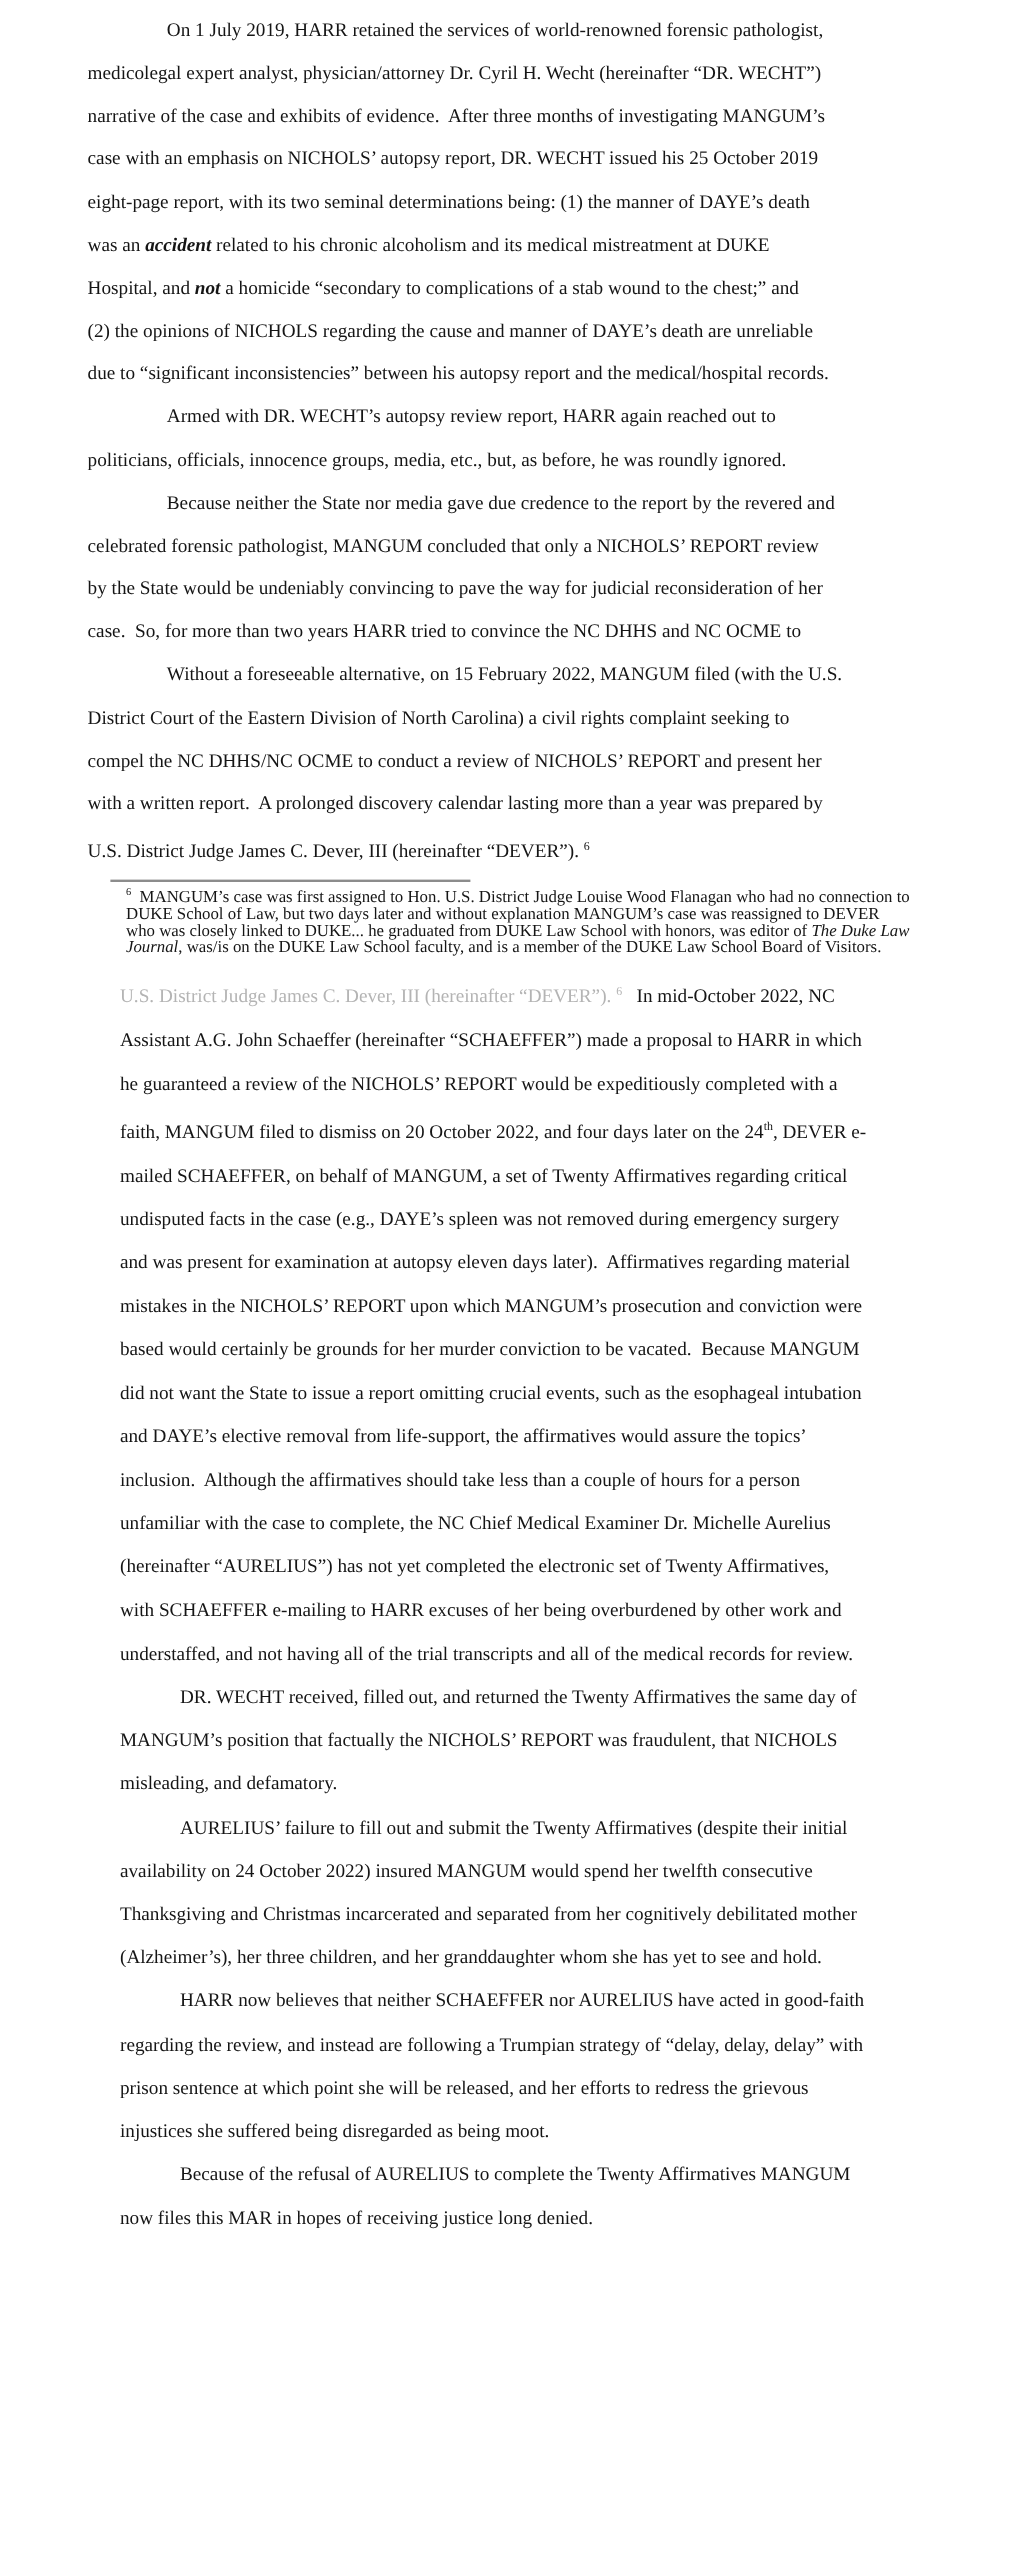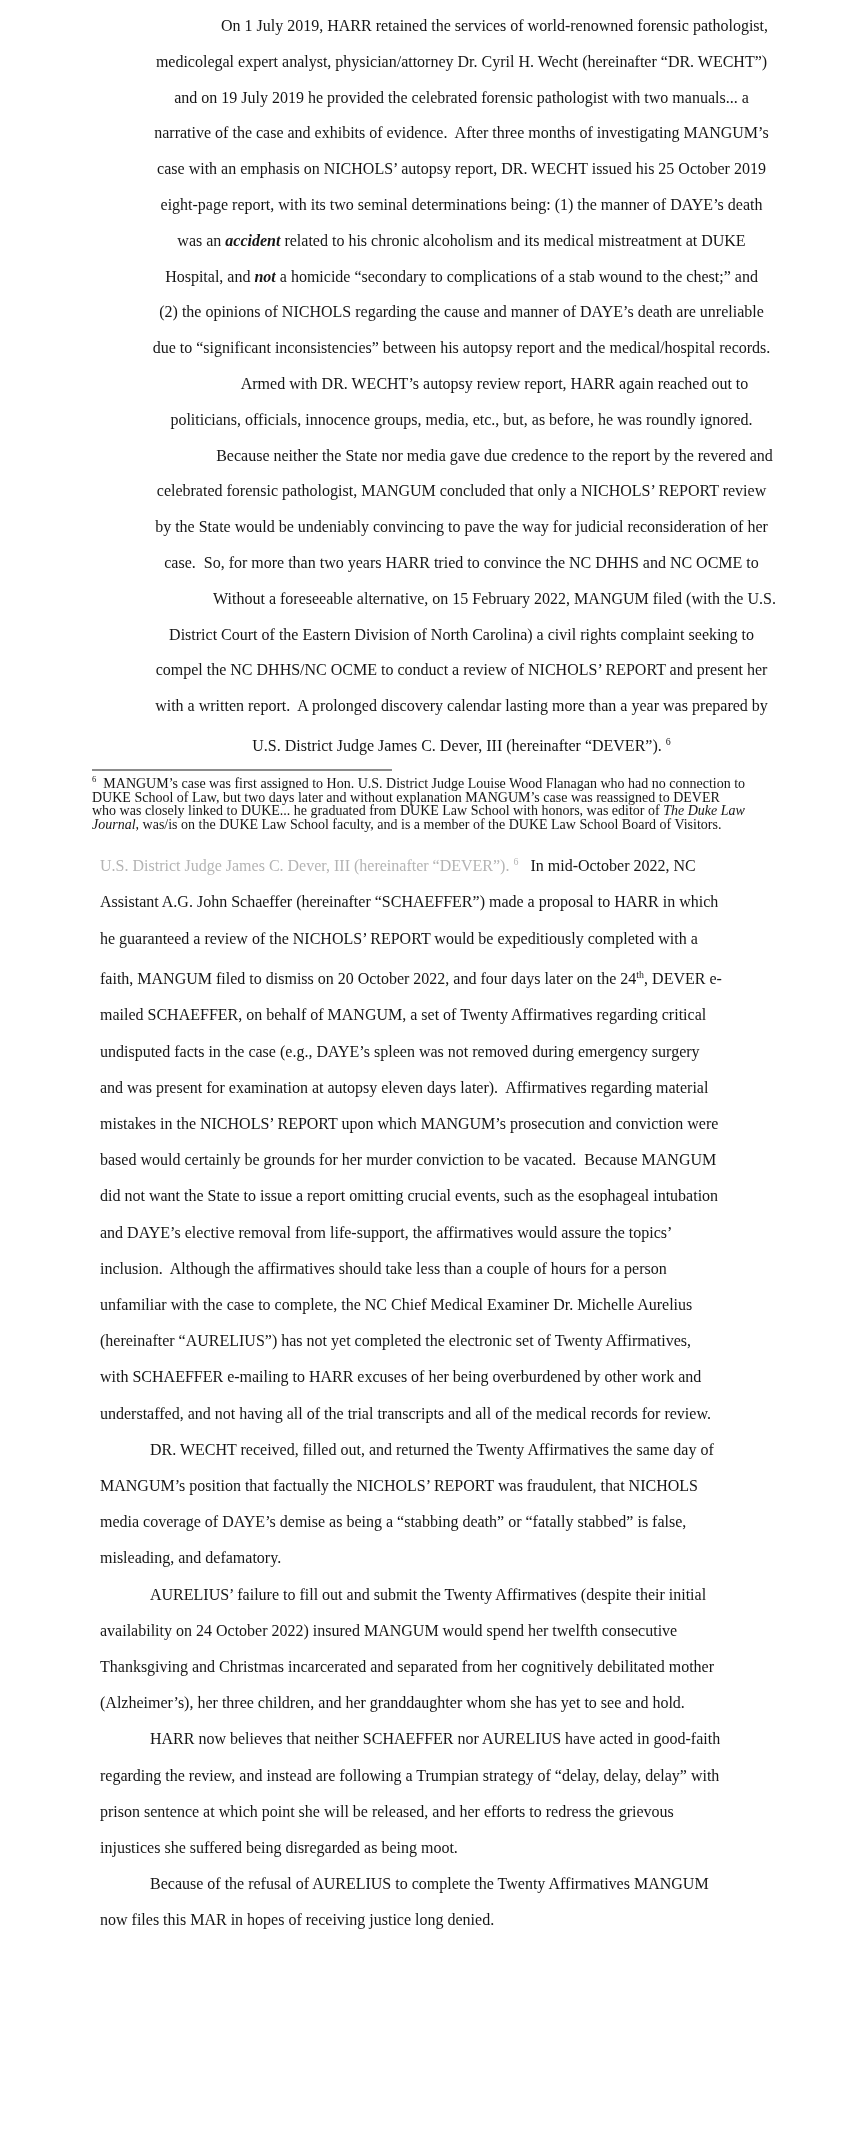--- a/index.html
+++ b/index.html
@@ -6,45 +6,44 @@
   .doc{
     position:relative;
     width:850px;
     height:2138px;
     background:#ffffff;
     overflow:hidden;
     font-family:"Liberation Serif","DejaVu Serif",serif;
     color:#151515;
   }
   .line{white-space:pre;}
-  #page1-body{padding:8px 0 0 73px;font-size:16px;text-align:center;}
+  #page1-body{padding:8px 0 0 73px;font-size:16px;}
   #page1-body .line{line-height:35.8px;}
   #footnote{padding-left:92px;font-size:14px;margin-top:2px;}
-  #footnote .line{line-height:13.8px;}
+  #footnote .line{line-height:13.8px;margin-left:13px;}
   .rule{
     margin:5px 0 0 92px;
     width:300px;height:0;
     border-top:2px solid var(--rule,#8c8c8c);
   }
   #page2-body{padding:0 0 0 100px;margin-top:12px;font-size:16px;}
   #page2-body .line{line-height:36.2px;}
   .bi{font-weight:bold;font-style:italic;}
   .i{font-style:italic;}
   .sup{vertical-align:super;font-size:0.62em;}
   .ghost{color:var(--ghost,#b4b4b4);}
 </style>
 </head>
 <body>
 
 <div class="doc" style="--ghost: #b4b4b4; --rule: #8c8c8c; color: rgb(21, 21, 21);">
   <section id="page1-body">
       <div>
         <div class="line" style="padding-left: 66px;"><span>On 1 July 2019, HARR retained the services of world-renowned forensic pathologist,</span></div>
         <div class="line"><span>medicolegal expert analyst, physician/attorney Dr. Cyril H. Wecht (hereinafter “DR. WECHT”)</span></div>
-        <div class="line"><span>and on 19 July 2019 he provided the celebrated forensic pathologist with two manuals... a</span></div>
         <div class="line"><span>narrative of the case and exhibits of evidence.  After three months of investigating MANGUM’s</span></div>
         <div class="line"><span>case with an emphasis on NICHOLS’ autopsy report, DR. WECHT issued his 25 October 2019</span></div>
         <div class="line"><span>eight-page report, with its two seminal determinations being: (1) the manner of DAYE’s death</span></div>
         <div class="line"><span>was an </span><span class="bi">accident</span><span> related to his chronic alcoholism and its medical mistreatment at DUKE</span></div>
         <div class="line"><span>Hospital, and </span><span class="bi">not</span><span> a homicide “secondary to complications of a stab wound to the chest;” and</span></div>
         <div class="line"><span>(2) the opinions of NICHOLS regarding the cause and manner of DAYE’s death are unreliable</span></div>
         <div class="line"><span>due to “significant inconsistencies” between his autopsy report and the medical/hospital records.</span></div>
       </div>
       <div>
         <div class="line" style="padding-left: 66px;"><span>Armed with DR. WECHT’s autopsy review report, HARR again reached out to</span></div>
@@ -88,21 +87,20 @@
         <div class="line"><span>and DAYE’s elective removal from life-support, the affirmatives would assure the topics’</span></div>
         <div class="line"><span>inclusion.  Although the affirmatives should take less than a couple of hours for a person</span></div>
         <div class="line"><span>unfamiliar with the case to complete, the NC Chief Medical Examiner Dr. Michelle Aurelius</span></div>
         <div class="line"><span>(hereinafter “AURELIUS”) has not yet completed the electronic set of Twenty Affirmatives,</span></div>
         <div class="line"><span>with SCHAEFFER e-mailing to HARR excuses of her being overburdened by other work and</span></div>
         <div class="line"><span>understaffed, and not having all of the trial transcripts and all of the medical records for review.</span></div>
       </div>
       <div>
         <div class="line" style="padding-left: 50px;"><span>DR. WECHT received, filled out, and returned the Twenty Affirmatives the same day of</span></div>
         <div class="line"><span>MANGUM’s position that factually the NICHOLS’ REPORT was fraudulent, that NICHOLS</span></div>
-        <div class="line"><span>media coverage of DAYE’s demise as being a “stabbing death” or “fatally stabbed” is false,</span></div>
         <div class="line"><span>misleading, and defamatory.</span></div>
       </div>
       <div>
         <div class="line" style="padding-left: 50px;"><span>AURELIUS’ failure to fill out and submit the Twenty Affirmatives (despite their initial</span></div>
         <div class="line"><span>availability on 24 October 2022) insured MANGUM would spend her twelfth consecutive</span></div>
         <div class="line"><span>Thanksgiving and Christmas incarcerated and separated from her cognitively debilitated mother</span></div>
         <div class="line"><span>(Alzheimer’s), her three children, and her granddaughter whom she has yet to see and hold.</span></div>
       </div>
       <div>
         <div class="line" style="padding-left: 50px;"><span>HARR now believes that neither SCHAEFFER nor AURELIUS have acted in good-faith</span></div>

